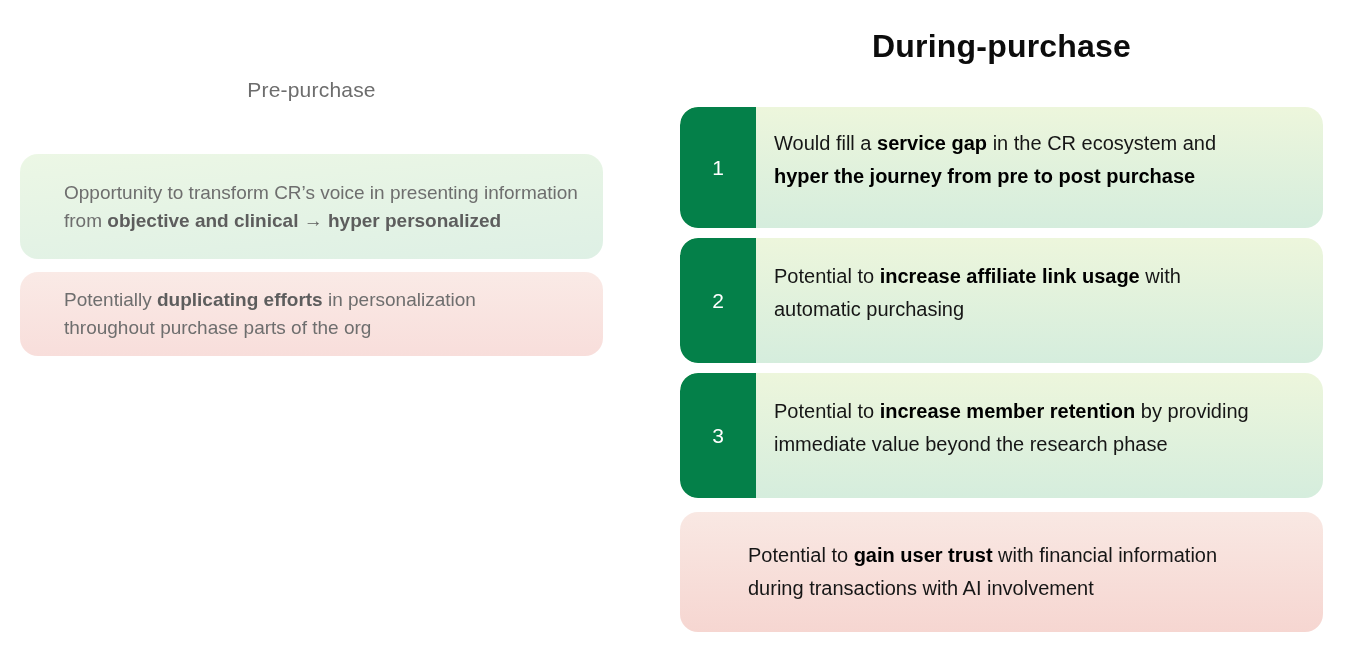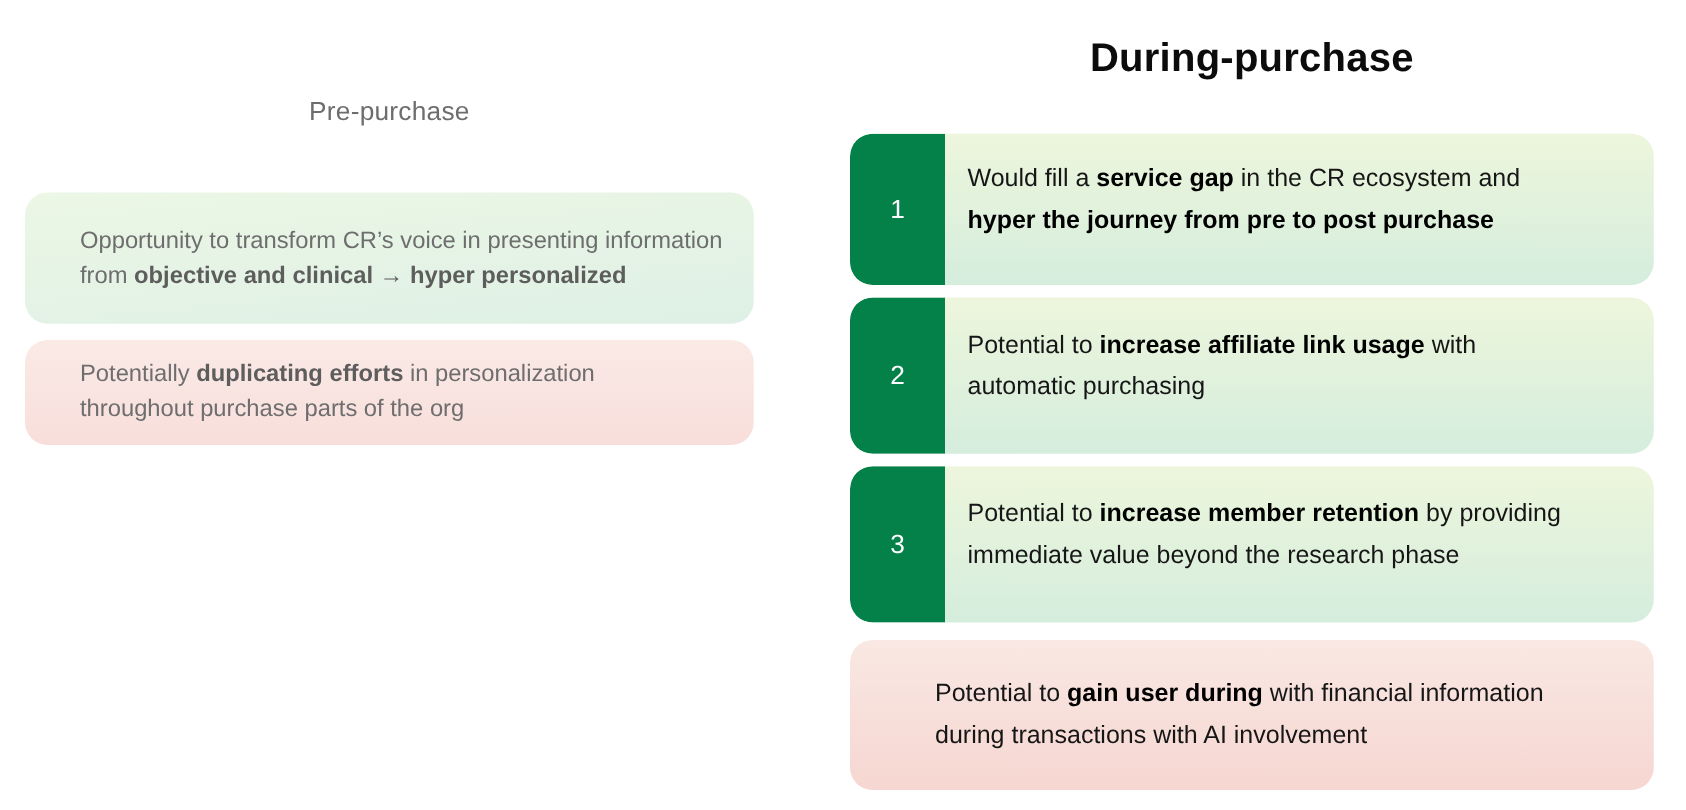--- a/index.html
+++ b/index.html
@@ -90,17 +90,17 @@
     <div class="card-body">
       <div class="card-text">
           <div class="tline"><span>Potential to </span><span class="b">increase member retention</span><span> by providing</span></div>
           <div class="tline"><span>immediate value beyond the research phase</span></div>
         </div>
     </div>
   </div>
 
   <div class="card during-card during-card-3">
     <div class="card-text">
-        <div class="tline"><span>Potential to </span><span class="b">gain user during</span><span> with financial information</span></div>
+        <div class="tline"><span>Potential to </span><span class="b">gain user trust</span><span> with financial information</span></div>
         <div class="tline"><span>during transactions with AI involvement</span></div>
       </div>
   </div>
 </div>
 
 </body></html>

